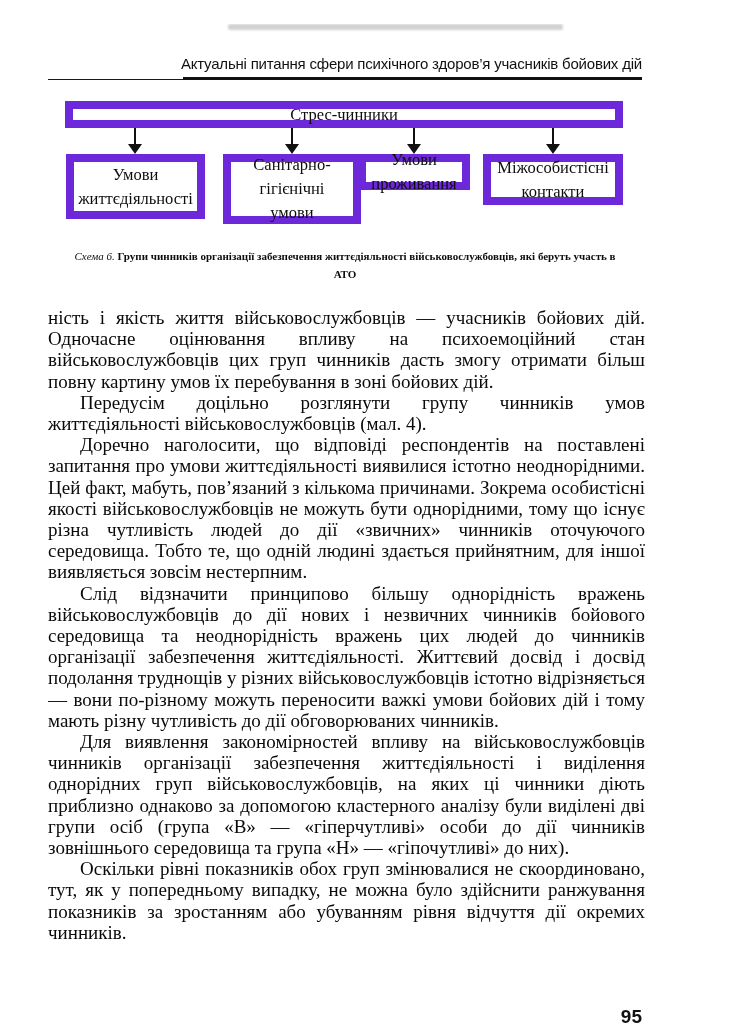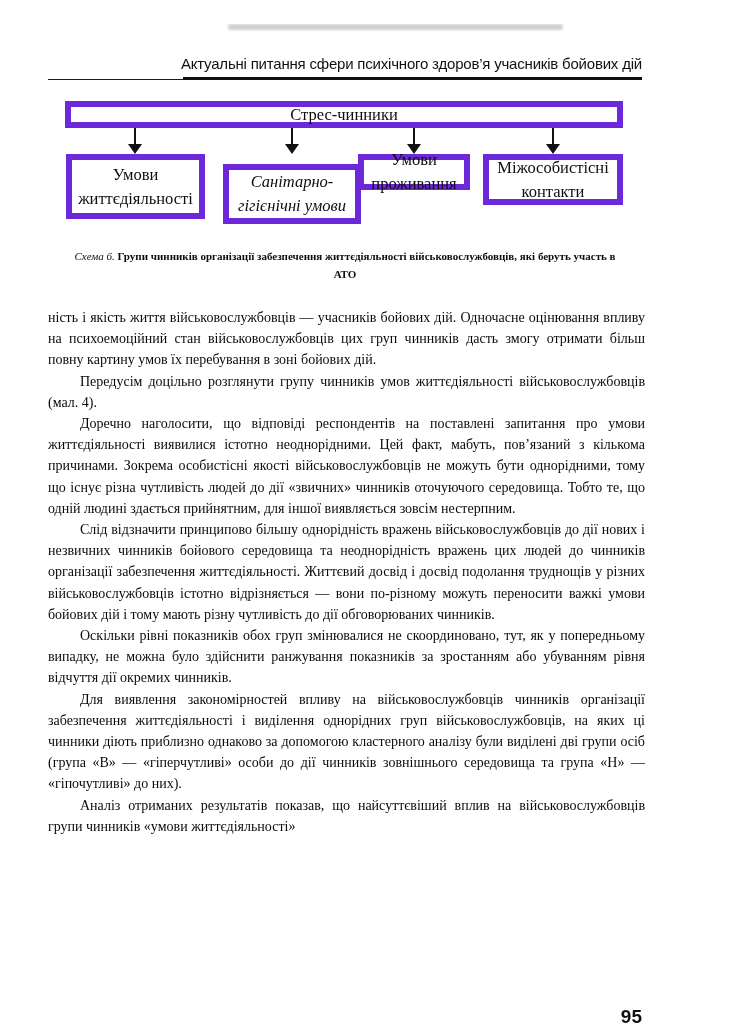--- a/index.html
+++ b/index.html
@@ -25,28 +25,28 @@
     position:absolute; left:48px; top:55px; width:594px; height:1px;
     background:#1a1a1a;
   }
   .header-rule-thick {
     position:absolute; left:183px; top:53px; width:459px; height:3px;
     background:#111;
   }
   
   .diagram { position:absolute; left:0; top:0; width:730px; height:215px; }
   .dbox {
-    position:absolute; border:6px solid #6d28d9; background:#fff;
+    position:absolute; border:8px solid #6d28d9; background:#fff;
     display:flex; align-items:center; justify-content:center;
     text-align:center; font-size:16.5px; line-height:1.45; color:#0d0d0d;
     box-sizing:border-box; padding:2px 6px;
   }
   .dbox-root { left:65px; top:77px; width:558px; height:27px; font-size:16.5px; }
   .dbox-1 { left:66px;  top:130px; width:139px; height:65px; }
-  .dbox-2 { left:223px; top:140px; width:138px; height:60px;font-style:italic; }
+  .dbox-2 { left:223px; top:130px; width:138px; height:70px; }
   .dbox-3 { left:358px; top:130px; width:112px; height:36px; }
   .dbox-4 { left:483px; top:130px; width:140px; height:51px; }
   .arrow { position:absolute; width:14px; top:104px; height:26px; }
   .arrow .stem {
     position:absolute; left:6px; top:0; width:2px; height:17px; background:#111;
   }
   .arrow .head {
     position:absolute; left:0; top:16px; width:0; height:0;
     border-left:7px solid transparent; border-right:7px solid transparent;
     border-top:10px solid #111;
@@ -57,21 +57,21 @@
   .caption {
     position:absolute; left:70px; top:224px; width:550px;
     text-align:center; font-size:11px; line-height:1.6; color:#0d0d0d;
   }
   .caption .cap-label { font-style:italic; font-weight:normal; }
   .caption .cap-text  { font-weight:bold; }
   
   .body-text {
     position:absolute; left:48px; top:283px; width:597px; height:696px;
     overflow:hidden;
-    font-size:14px; line-height:21.2px; text-align:justify; color:#0a0a0a;
+    font-size:19px; line-height:21.2px; text-align:justify; color:#0a0a0a;
   }
   .body-text p { margin:0; text-indent:32px; }
   .body-text p.first { text-indent:0; }
   
   .page-number {
     position:absolute; top:982px; right:88px;
     font-family:Liberation Sans, sans-serif;
     font-weight:bold; font-size:19px; color:#111;
   }
 </style>
@@ -115,20 +115,19 @@
   <div class="caption">
     <span class="cap-label">Схема 6.</span>
     <span class="cap-text">Групи чинників організації забезпечення життєдіяльності військовослужбовців, які беруть участь в АТО</span>
   </div>
 
   <div class="body-text">
     <p class="first">ність і якість життя військовослужбовців — учасників бойових дій. Одночасне оцінювання впливу на психоемоційний стан військовослужбовців цих груп чинників дасть змогу отримати більш повну картину умов їх перебування в зоні бойових дій.</p>
     <p>Передусім доцільно розглянути групу чинників умов життєдіяльності військовослужбовців (мал. 4).</p>
     <p>Доречно наголосити, що відповіді респондентів на поставлені запитання про умови життєдіяльності виявилися істотно неоднорідними. Цей факт, мабуть, пов’язаний з кількома причинами. Зокрема особистісні якості військовослужбовців не можуть бути однорідними, тому що існує різна чутливість людей до дії «звичних» чинників оточуючого середовища. Тобто те, що одній людині здається прийнятним, для іншої виявляється зовсім нестерпним.</p>
     <p>Слід відзначити принципово більшу однорідність вражень військовослужбовців до дії нових і незвичних чинників бойового середовища та неоднорідність вражень цих людей до чинників організації забезпечення життєдіяльності. Життєвий досвід і досвід подолання труднощів у різних військовослужбовців істотно відрізняється — вони по-різному можуть переносити важкі умови бойових дій і тому мають різну чутливість до дії обговорюваних чинників.</p>
+    <p>Для виявлення закономірностей впливу на військовослужбовців чинників організації забезпечення життєдіяльності і виділення однорідних груп військовослужбовців, на яких ці чинники діють приблизно однаково за допомогою кластерного аналізу були виділені дві групи осіб (група «В» — «гіперчутливі» особи до дії чинників зовнішнього середовища та група «Н» — «гіпочутливі» до них).</p>
     <p>Оскільки рівні показників обох груп змінювалися не скоординовано, тут, як у попередньому випадку, не можна було здійснити ранжування показників за зростанням або убуванням рівня відчуття дії окремих чинників.</p>
-    <p>Для виявлення закономірностей впливу на військовослужбовців чинників організації забезпечення життєдіяльності і виділення однорідних груп військовослужбовців, на яких ці чинники діють приблизно однаково за допомогою кластерного аналізу були виділені дві групи осіб (група «В» — «гіперчутливі» особи до дії чинників зовнішнього середовища та група «Н» — «гіпочутливі» до них).</p>
-    <p>Аналіз отриманих результатів показав, що найсуттєвіший вплив на військовослужбовців групи чинників «умови життєдіяльності»</p>
   </div>
 
   <div class="page-number">95</div>
 
 </div>
 
 </body></html>

